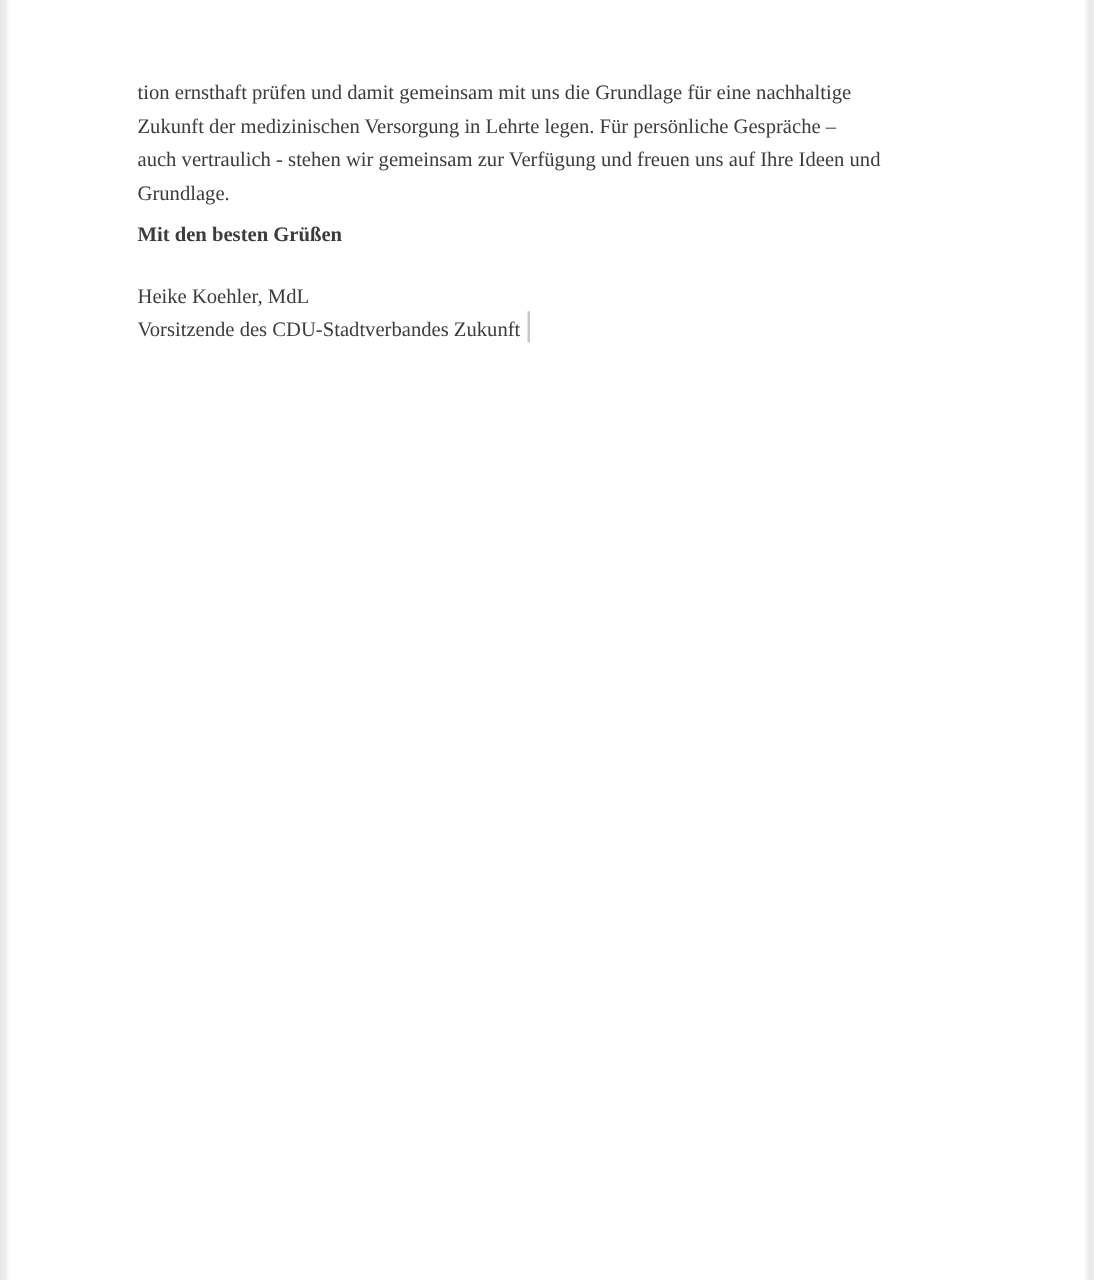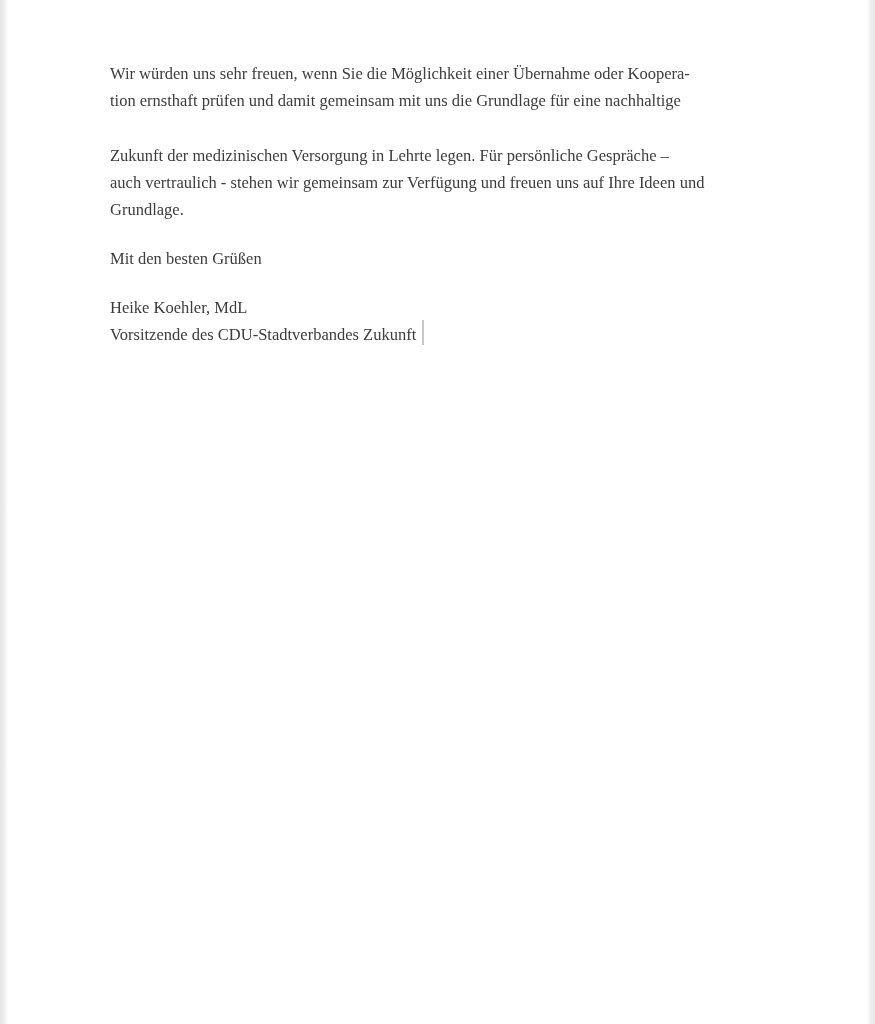--- a/index.html
+++ b/index.html
@@ -39,21 +39,22 @@
     color: var(--text-color, #3c3c3c);
     font-size: 16.5px;
     line-height: 27px;
   }
   .body-par .pline {
     display: block;
     white-space: nowrap;
     overflow: visible;
   }
   .closing {
-    margin-top: 22px;
+    margin-top: 6px;
+    font-weight: bold;
   }
   .signature {
     margin-top: 24px;
     line-height: 24px;
   }
   .sig-title-row {
     white-space: nowrap;
   }
   .caret {
     display: inline-block;
@@ -67,23 +68,22 @@
 </head>
 <body>
 
 <div class="screen">
   <div class="edge edge-left"></div>
   <div class="edge edge-right"></div>
 
   <div class="page-content">
 
     <div class="body-par">
-      <div class="pline jline" style="word-spacing: 0px;">Wir würden uns sehr freuen, wenn Sie die Möglichkeit einer Übernahme oder Koopera-</div>
       <div class="pline jline" style="word-spacing: 0px;">tion ernsthaft prüfen und damit gemeinsam mit uns die Grundlage für eine nachhaltige</div>
-      <div class="pline jline" style="word-spacing: 0px; margin-top: 28px;">Zukunft der medizinischen Versorgung in Lehrte legen. Für persönliche Gespräche –</div>
+      <div class="pline jline" style="word-spacing: 0px;">Zukunft der medizinischen Versorgung in Lehrte legen. Für persönliche Gespräche –</div>
       <div class="pline jline" style="word-spacing: 0px;">auch vertraulich - stehen wir gemeinsam zur Verfügung und freuen uns auf Ihre Ideen und</div>
       <div class="pline">Grundlage.</div>
     </div>
 
     <div class="closing">Mit den besten Grüßen</div>
 
     <div class="signature">
       <div class="sig-name">Heike Koehler, MdL</div>
       <div class="sig-title-row">
         <span class="sig-title">Vorsitzende des CDU-Stadtverbandes Zukunft</span><span class="caret"></span>

